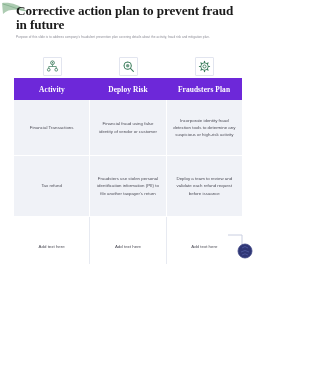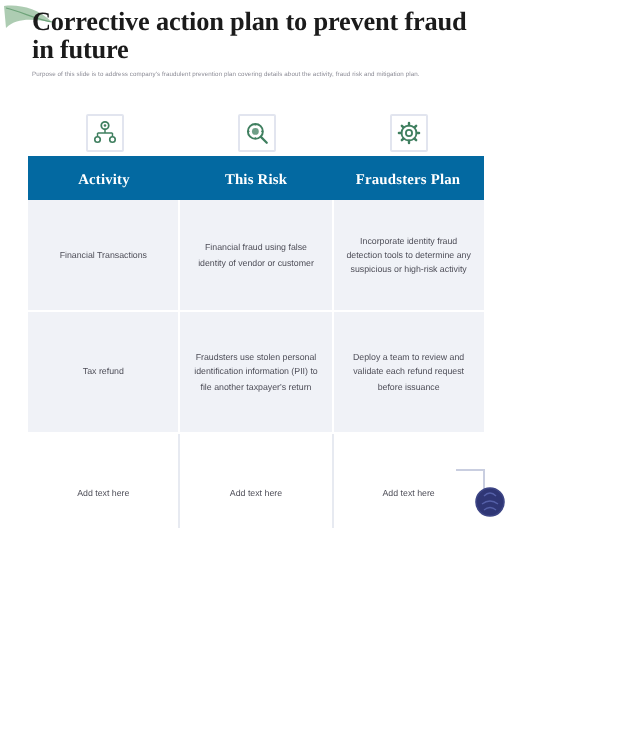--- a/index.html
+++ b/index.html
@@ -87,21 +87,21 @@
 
   
   .table {
     position: absolute;
     left: 14px;
     top: 78px;
     width: 228px;
   }
   .t-head {
     display: flex;
-    background: #0369a1;
+    background: #6d28d9;
     height: 22px;
   }
   .t-head .cell {
     flex: 1 1 0;
     display: flex;
     align-items: center;
     justify-content: center;
     color: #ffffff;
     font-family: "Liberation Serif", serif;
     font-size: 7.4px;
@@ -223,21 +223,21 @@
         </svg>
       </div>
     </div>
 
   </div>
 
   <div class="table">
 
     <div class="t-head">
       <div class="cell">Activity</div>
-      <div class="cell">This Risk</div>
+      <div class="cell">Deploy Risk</div>
       <div class="cell">Fraudsters Plan</div>
     </div>
 
     <div class="t-row alt r1">
       <div class="cell">Financial Transactions</div>
       <div class="cell">Financial fraud using false identity of vendor or customer</div>
       <div class="cell">Incorporate identity fraud detection tools to determine any suspicious or high-risk activity</div>
     </div>
 
     <div class="t-row alt r2">

